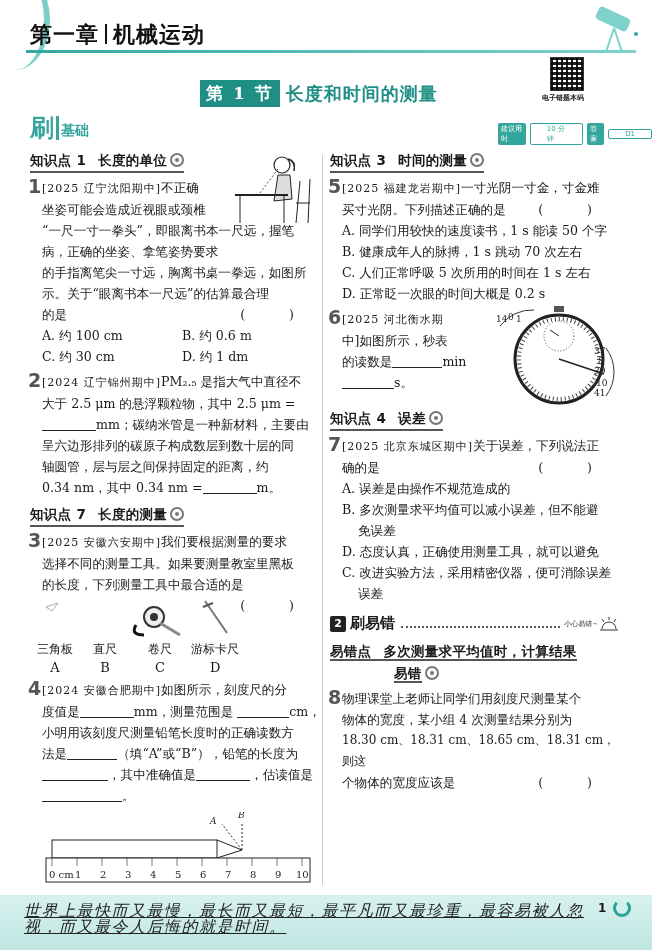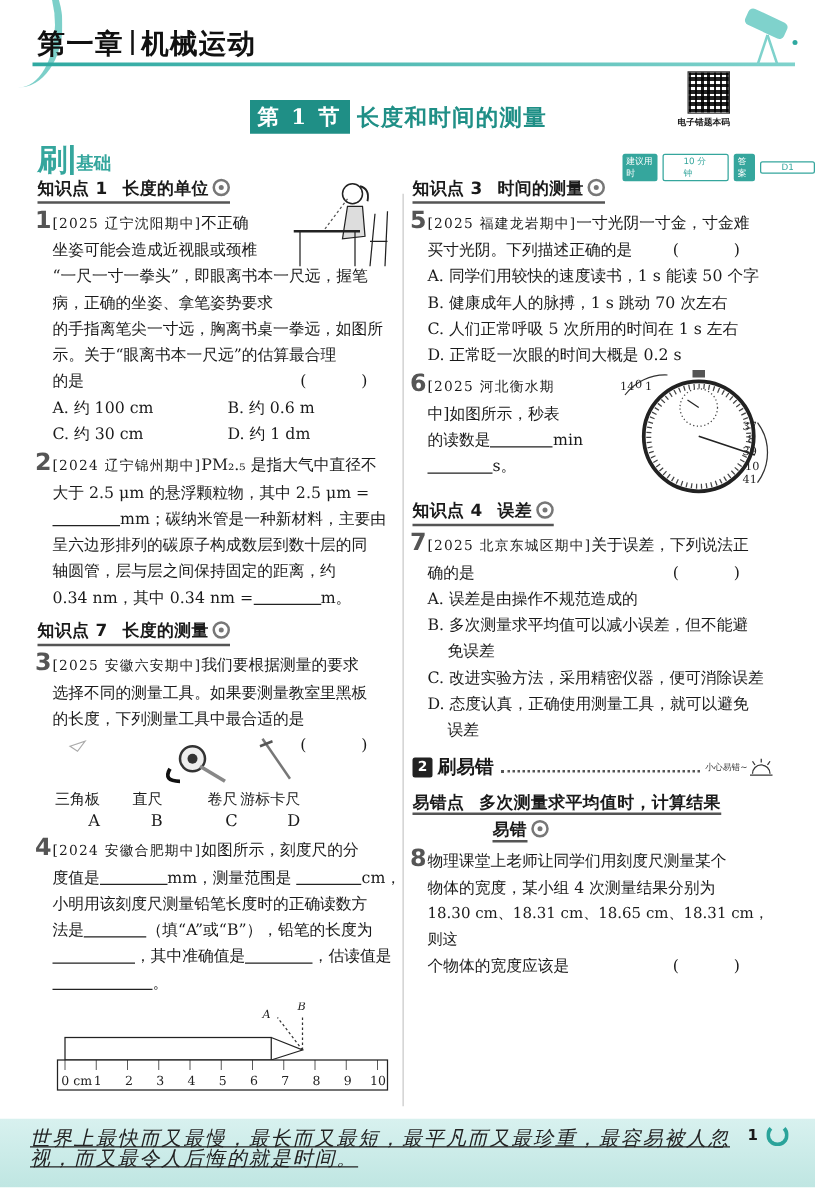--- a/index.html
+++ b/index.html
@@ -32,42 +32,42 @@
   .brush-base { position: absolute; left: 30px; top: 116px; display: flex; align-items: flex-end; }
   .brush-char { font-family: "DejaVu Sans", sans-serif; font-size: 24px; font-weight: bold; color: #35a69d; line-height: 1; }
   .brush-bar { width: 3px; height: 24px; background: #35a69d; margin: 0 2px; }
   .brush-label { font-family: "DejaVu Sans", sans-serif; font-size: 14px; font-weight: bold; color: #35a69d; }
 
   .time-tags { position: absolute; left: 498px; top: 123px; display: flex; align-items: center; gap: 4px; font-family: "DejaVu Sans", sans-serif; font-size: 7px; }
   .tag-label { background: #35a69d; color: #fff; padding: 1px 3px; border-radius: 2px; }
   .tag-value { border: 1px solid #35a69d; color: #35a69d; padding: 0 16px; border-radius: 2px; }
 
   
-  .col { position: absolute; top: 140px; }
+  .col { position: absolute; top: 150px; }
   .col-left { left: 30px; width: 292px; }
   .col-right { left: 330px; width: 290px; }
   .col-divider { position: absolute; left: 322px; top: 155px; width: 1px; height: 730px; background: #c9c9c9; }
 
   .kp-heading { font-family: "DejaVu Sans", sans-serif; font-weight: bold; font-size: 13.5px; border-bottom: 2px solid #555;
     display: inline-block; padding-bottom: 1px; letter-spacing: .3px; }
   .kp-heading .gap { display: inline-block; width: 12px; }
   .target-icon { display: inline-block; width: 14px; height: 14px; border: 2px solid #777; border-radius: 50%; vertical-align: -2px; margin-left: 3px; position: relative; }
   .target-icon::after { content: ""; position: absolute; left: 3px; top: 3px; width: 4px; height: 4px; background: #777; border-radius: 50%; }
 
   .q { position: relative; font-size: 12.6px; line-height: 21px; margin-top: 4px; padding-left: 12px; }
   .q-num { position: absolute; left: -2px; top: -1px; font-family: "DejaVu Sans", sans-serif; font-size: 19px; color: #555; font-weight: bold; }
   .q-src { font-size: 11px; letter-spacing: 1px; }
   .paren { float: right; margin-right: 8px; letter-spacing: 20px; }
   .blank { display: inline-block; border-bottom: 1px solid #222; height: 14px; vertical-align: -2px; }
   .opts { display: grid; grid-template-columns: 1fr 1fr; font-size: 12.6px; line-height: 21px; padding-left: 12px; }
   .opt-list { font-size: 12.6px; line-height: 21px; padding-left: 12px; }
   .opt-list .cont { padding-left: 16px; }
 
   .fig-girl { position: absolute; right: 2px; top: 0; width: 90px; height: 75px; }
-  .tools { display: grid; grid-template-columns: repeat(4,1fr); text-align: right; font-size: 12px; margin-top: 2px; }
+  .tools { display: grid; grid-template-columns: repeat(4,1fr); text-align: center; font-size: 12px; margin-top: 2px; }
   .tool-img { height: 44px; position: relative; }
   .tool-letter { font-size: 13px; margin-top: 2px; }
 
   .ruler-fig { position: relative; width: 270px; height: 72px; margin: 6px 0 0 14px; }
   .stopwatch { position: absolute; right: 0; top: 0; width: 120px; height: 105px; }
 
   .easy-err-banner { display: flex; align-items: center; margin-top: 10px; }
   .ee-icon { width: 16px; height: 16px; background: #222; color: #fff; font-size: 11px; font-weight: bold; text-align: center; line-height: 16px; border-radius: 2px; font-family: "DejaVu Sans", sans-serif; }
   .ee-label { font-family: "DejaVu Sans", sans-serif; font-weight: bold; font-size: 15px; margin-left: 4px; }
   .ee-dots { flex: 1; border-bottom: 2px dotted #555; margin: 0 4px 0 6px; height: 8px; }
@@ -301,22 +301,22 @@
 
   <div class="q">
     <span class="q-num">7</span>
     <div><span class="q-src">[2025 北京东城区期中]</span><span>关于误差，下列说法正</span></div>
     <div><span>确的是</span><span class="paren">( )</span></div>
   </div>
   <div class="opt-list">
     <div>A. 误差是由操作不规范造成的</div>
     <div>B. 多次测量求平均值可以减小误差，但不能避</div>
     <div class="cont">免误差</div>
+    <div>D. 态度认真，正确使用测量工具，就可以避免</div>
     <div>C. 改进实验方法，采用精密仪器，便可消除误差</div>
-    <div>D. 态度认真，正确使用测量工具，就可以避免</div>
     <div class="cont">误差</div>
   </div>
 
   <div class="easy-err-banner">
     <span class="ee-icon">2</span>
     <span class="ee-label">刷易错</span>
     <span class="ee-dots"></span>
     <span class="ee-note">小心易错~</span>
     <svg width="22" height="18" viewBox="0 0 22 18">
         <path d="M4 14 A7 7 0 0 1 18 14" fill="none" stroke="#333"></path>

